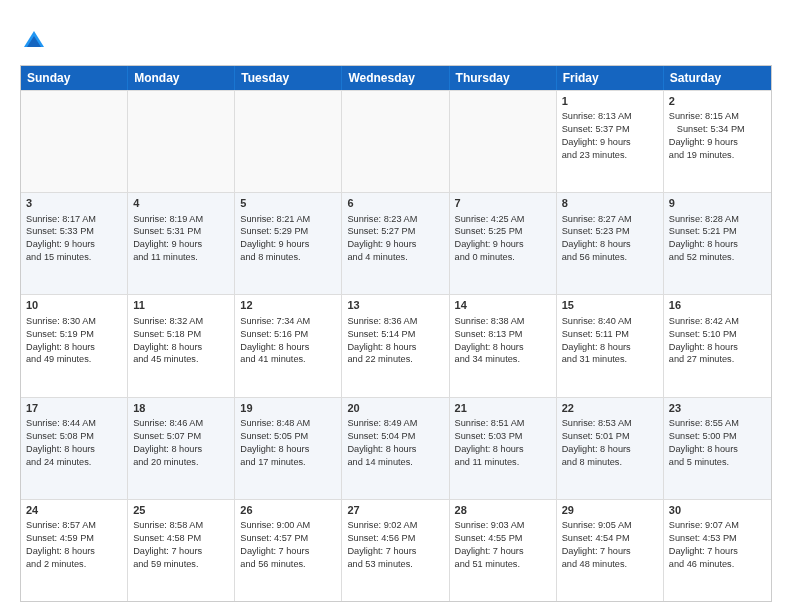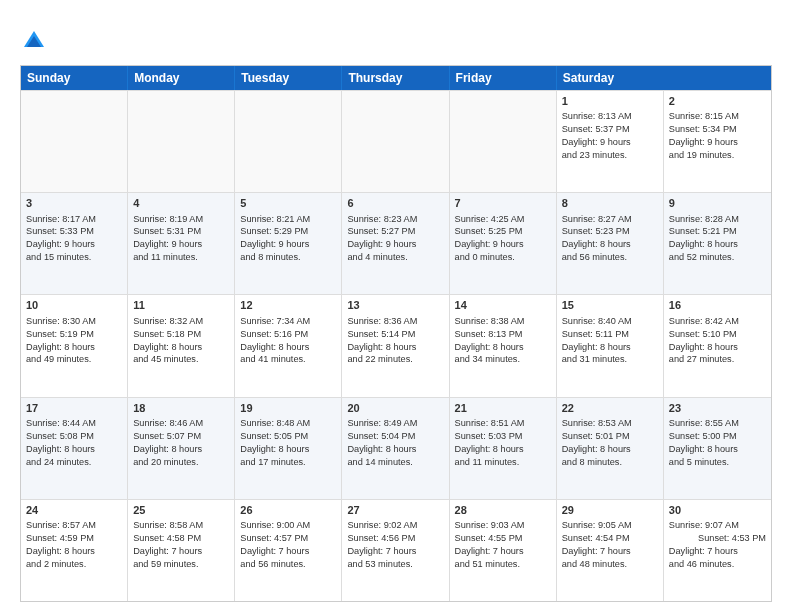--- a/index.html
+++ b/index.html
@@ -129,20 +129,21 @@
       <div class="month-title"></div>
       <div class="location"></div>
     </div>
   </div>
 
   <div class="calendar">
     <div class="cal-header-row">
     <div class="cal-header-cell">Sunday</div>
         <div class="cal-header-cell">Monday</div>
         <div class="cal-header-cell">Tuesday</div>
+        <div class="cal-header-cell">Wednesday</div>
         <div class="cal-header-cell">Thursday</div>
         <div class="cal-header-cell">Friday</div>
         <div class="cal-header-cell">Saturday</div>
       </div>
     <div class="cal-body">
     <div class="cal-row">
           <div class="cal-cell empty"></div>
           <div class="cal-cell empty"></div>
           <div class="cal-cell empty"></div>
           <div class="cal-cell empty"></div>
@@ -150,21 +151,21 @@
           <div class="cal-cell">
             <span class="day-num">1</span>
             <span style="display: block;">Sunrise: 8:13 AM</span>
             <span style="display: block;">Sunset: 5:37 PM</span>
             <span style="display: block;">Daylight: 9 hours</span>
             <span style="display: block;">and 23 minutes.</span>
           </div>
           <div class="cal-cell">
             <span class="day-num">2</span>
             <span style="display: block;">Sunrise: 8:15 AM</span>
-            <span style="display: block;">Sunset: 5:34 PM</span>
+            <span style="display: block; margin-left: 8px;">Sunset: 5:34 PM</span>
             <span style="display: block;">Daylight: 9 hours</span>
             <span style="display: block;">and 19 minutes.</span>
           </div>
         </div>
         <div class="cal-row">
           <div class="cal-cell alt-row">
             <span class="day-num">3</span>
             <span style="display: block;">Sunrise: 8:17 AM</span>
             <span style="display: block;">Sunset: 5:33 PM</span>
             <span style="display: block;">Daylight: 9 hours</span>
@@ -354,20 +355,20 @@
           <div class="cal-cell">
             <span class="day-num">29</span>
             <span style="display: block;">Sunrise: 9:05 AM</span>
             <span style="display: block;">Sunset: 4:54 PM</span>
             <span style="display: block;">Daylight: 7 hours</span>
             <span style="display: block;">and 48 minutes.</span>
           </div>
           <div class="cal-cell">
             <span class="day-num">30</span>
             <span style="display: block;">Sunrise: 9:07 AM</span>
-            <span style="display: block; text-align: right;">Sunset: 4:53 PM</span>
+            <span style="display: block;">Sunset: 4:53 PM</span>
             <span style="display: block;">Daylight: 7 hours</span>
             <span style="display: block;">and 46 minutes.</span>
           </div>
         </div>
       </div>
   </div>
 </div>
 
 </body></html>

